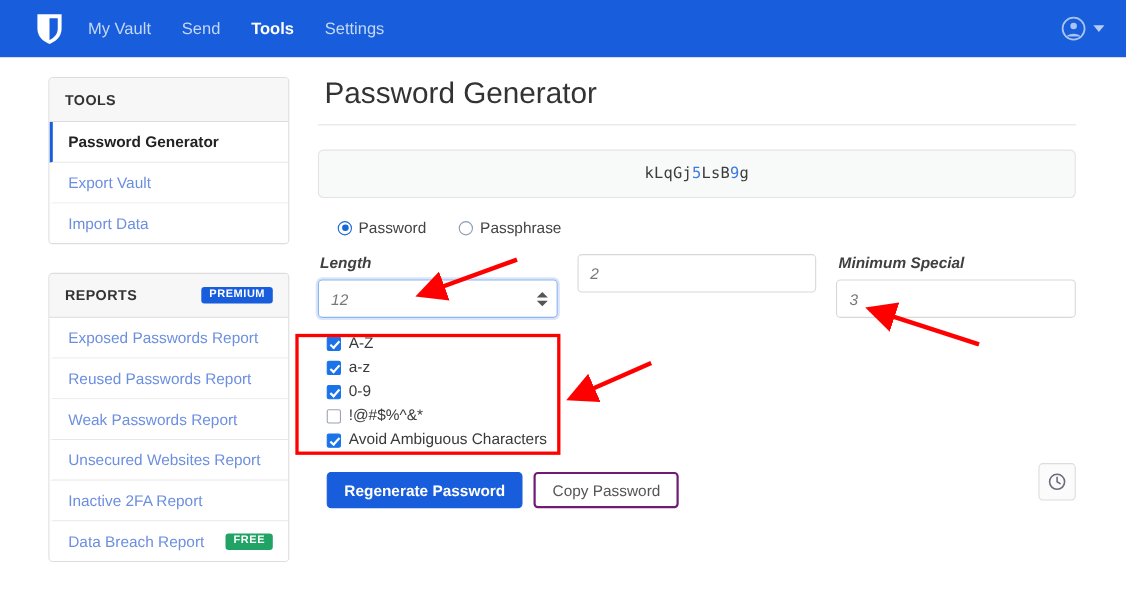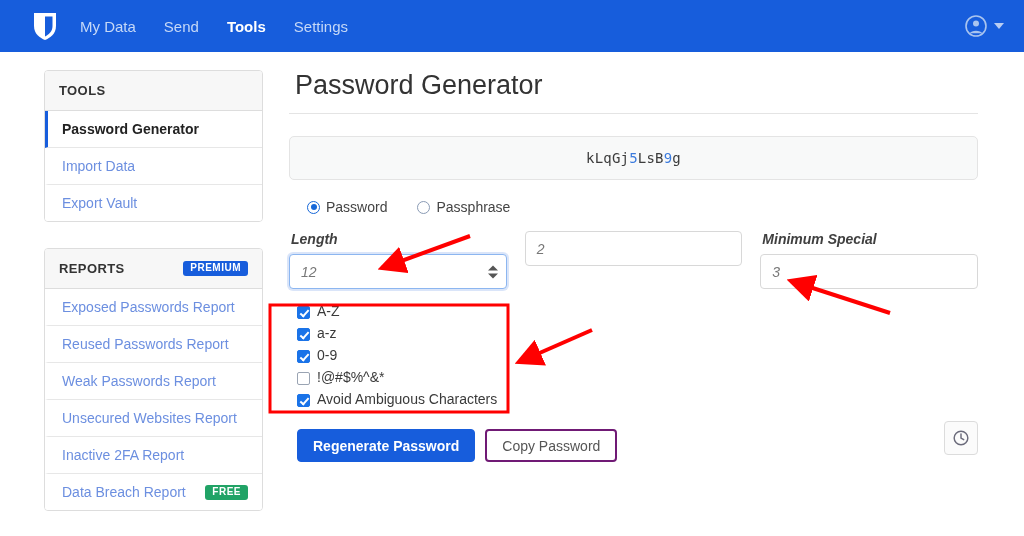--- a/index.html
+++ b/index.html
@@ -282,21 +282,21 @@
 </style>
 </head>
 <body>
 
 <div class="navbar">
   <svg class="brand-logo" viewBox="0 0 26 30">
     <path d="M2 2 H24 V15 C24 23 18 27 13 29 C8 27 2 23 2 15 Z" fill="#ffffff"></path>
     <path d="M13 5.5 H20.5 V15 C20.5 20.5 16.8 23.6 13 25.4 Z" fill="#175ddc"></path>
   </svg>
   <div class="nav-links">
-    <a class="nav-link">My Data</a>
+    <a class="nav-link">My Vault</a>
     <a class="nav-link">Send</a>
     <a class="nav-link active">Tools</a>
     <a class="nav-link">Settings</a>
   </div>
   <div class="nav-right">
     <svg class="avatar-icon" viewBox="0 0 24 24">
       <circle cx="12" cy="12" r="10" fill="none" stroke="#a9c4ef" stroke-width="1.6"></circle>
       <circle cx="12" cy="9.6" r="3" fill="#a9c4ef"></circle>
       <path d="M5.8 19.2 C7 15.8 17 15.8 18.2 19.2 Z" fill="#a9c4ef"></path>
     </svg>
@@ -309,24 +309,24 @@
   <div class="sidebar">
 
     <div class="panel">
       <div class="panel-head">
         <span>TOOLS</span>
       </div>
       <div class="side-item active">
         <span>Password Generator</span>
       </div>
       <div class="side-item">
+        <span>Export Vault</span>
+      </div>
+      <div class="side-item">
         <span>Import Data</span>
-      </div>
-      <div class="side-item">
-        <span>Export Vault</span>
       </div>
     </div>
 
     <div class="panel">
       <div class="panel-head">
         <span>REPORTS</span>
         <span class="badge premium">PREMIUM</span>
       </div>
       <div class="side-item">
         <span>Exposed Passwords Report</span>

